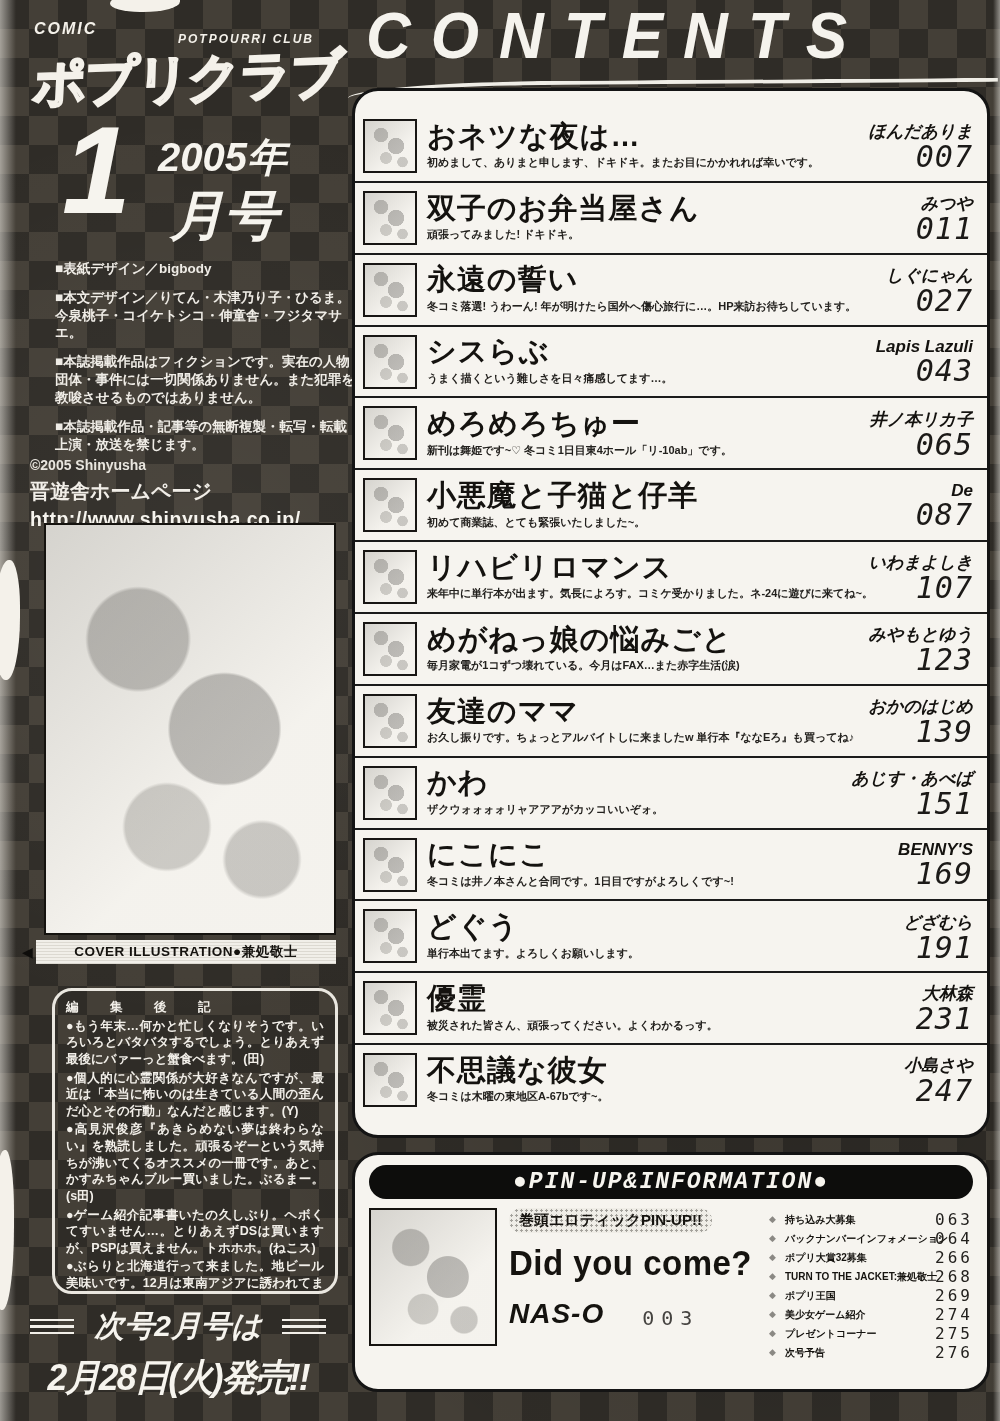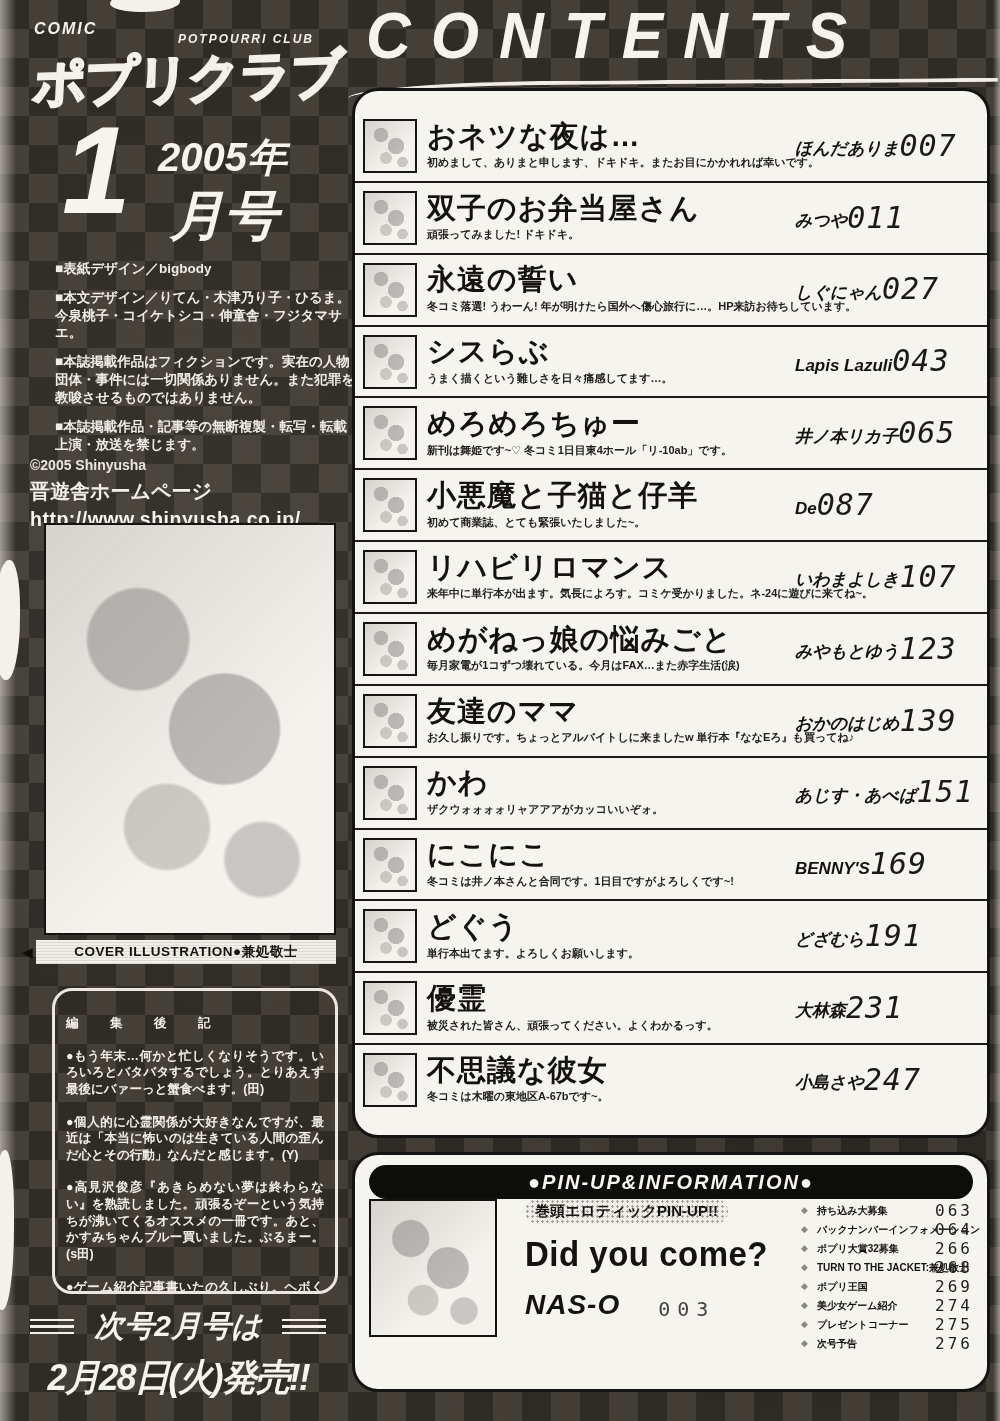--- a/index.html
+++ b/index.html
@@ -44,21 +44,21 @@
     #f5f3ee;}
   .caption-bar{position:absolute;left:36px;top:940px;width:300px;height:24px;
     background:repeating-linear-gradient(#f1efe9 0 2px,#dcd9d1 2px 3px);
     display:flex;align-items:center;justify-content:center;color:#15130f;
     font-size:13.5px;font-weight:900;letter-spacing:.5px;}
   .caption-arrow{position:absolute;left:-14px;color:#0e0d0b;font-size:14px;}
 
   .editorial{position:absolute;left:52px;top:988px;width:286px;height:306px;
     border:3px solid #eae7e0;border-radius:20px;padding:8px 11px;box-sizing:border-box;overflow:hidden;}
   .editorial-title{font-size:26px;font-weight:900;letter-spacing:14px;text-align:center;color:#f7f5ef;margin:0 0 6px 0;white-space:nowrap;}
-  .editorial p{margin:16px 0 2px 0;font-size:12.5px;line-height:1.33;color:#f2efe9;font-weight:700;text-align:justify;}
+  .editorial p{margin:0 0 2px 0;font-size:12.5px;line-height:1.33;color:#f2efe9;font-weight:700;text-align:justify;}
 
   .next-issue{position:absolute;left:4px;top:1306px;width:348px;text-align:center;}
   .ni-line1{display:flex;align-items:center;justify-content:center;gap:20px;
     font-size:30px;font-weight:900;font-style:italic;color:#f6f4ee;}
   .speedlines{width:44px;height:15px;flex:none;
     background:repeating-linear-gradient(#f2efe9 0 2.5px, transparent 2.5px 6.5px);}
   .ni-line2{margin-top:6px;font-size:37px;font-weight:900;font-style:italic;color:#f6f4ee;
     letter-spacing:-2px;transform:scaleX(.96);white-space:nowrap;}
 
   
@@ -69,30 +69,30 @@
 
   .toc-panel{position:absolute;left:352px;top:88px;width:638px;height:1050px;box-sizing:border-box;
     background:#f6f4ef;border:3px solid #141414;border-radius:26px;
     display:flex;flex-direction:column;padding:20px 0;}
   .toc-entry{flex:1;display:flex;align-items:center;gap:10px;padding:0 14px 0 8px;border-bottom:2px solid #1b1b1b;min-height:0;}
   .toc-entry:last-child{border-bottom:none;}
   .thumb{width:54px;height:54px;flex:none;border:2.5px solid #181614;box-sizing:border-box;}
   .toc-mid{flex:1;min-width:0;display:flex;flex-direction:column;justify-content:center;}
   .toc-title{font-size:29px;font-weight:900;line-height:1.02;letter-spacing:1px;color:#14120f;white-space:nowrap;}
   .toc-desc{font-size:11px;font-weight:700;color:#23211e;margin-top:4px;white-space:nowrap;}
-  .toc-right{flex:none;width:178px;display:flex;flex-direction:row;align-items:flex-end;justify-content:flex-start;}
+  .toc-right{flex:none;width:178px;display:flex;flex-direction:column;align-items:flex-end;justify-content:flex-start;}
   .toc-author{font-size:17px;font-weight:900;font-style:italic;color:#14120f;white-space:nowrap;}
   .toc-page{font-size:30px;font-style:italic;font-weight:400;line-height:.95;color:#1c1a18;
     font-family:"DejaVu Sans Mono","Liberation Mono",monospace;letter-spacing:1px;}
 
   .pinup-panel{position:absolute;left:352px;top:1152px;width:638px;height:240px;box-sizing:border-box;
     background:#f6f4ef;border:3px solid #141414;border-radius:26px;padding:10px 14px 10px 14px;}
   .pinup-header{height:34px;background:#0d0d0c;border-radius:18px;display:flex;align-items:center;justify-content:center;
-    color:#f7f5ef;font-size:20px;font-weight:900;font-style:italic;letter-spacing:2px;}
-  .pinup-body{display:flex;gap:28px;}
+    color:#f7f5ef;font-size:23px;font-weight:900;font-style:italic;letter-spacing:2px;font-family:Liberation Mono, monospace;}
+  .pinup-body{display:flex;gap:12px;margin-top:9px;}
   .pinup-thumb{width:128px;height:138px;flex:none;border:2.5px solid #14120f;box-sizing:border-box;}
   .pinup-mid{width:248px;flex:none;}
   .pinup-badge{display:inline-block;font-size:15px;font-weight:900;color:#15130f;padding:3px 10px;border-radius:13px;
     background-color:#efede7;background-image:radial-gradient(#a3a19b 1px, transparent 1.3px);background-size:5px 5px;}
   .pinup-title{font-size:33px;font-weight:900;color:#15130f;margin-top:11px;letter-spacing:.5px;transform:scaleY(1.05);white-space:nowrap;}
   .pinup-byline{display:flex;align-items:flex-end;gap:38px;margin-top:16px;}
   .pinup-author{font-size:28px;font-weight:900;font-style:italic;color:#15130f;letter-spacing:1px;}
   .pinup-page{font-size:20px;color:#454340;font-family:"DejaVu Sans Mono","Liberation Mono",monospace;letter-spacing:7px;}
   .pinup-list{flex:1;display:flex;flex-direction:column;justify-content:space-between;padding:2px 0 4px 0;min-width:0;}
   .pinup-item{display:flex;align-items:center;}

